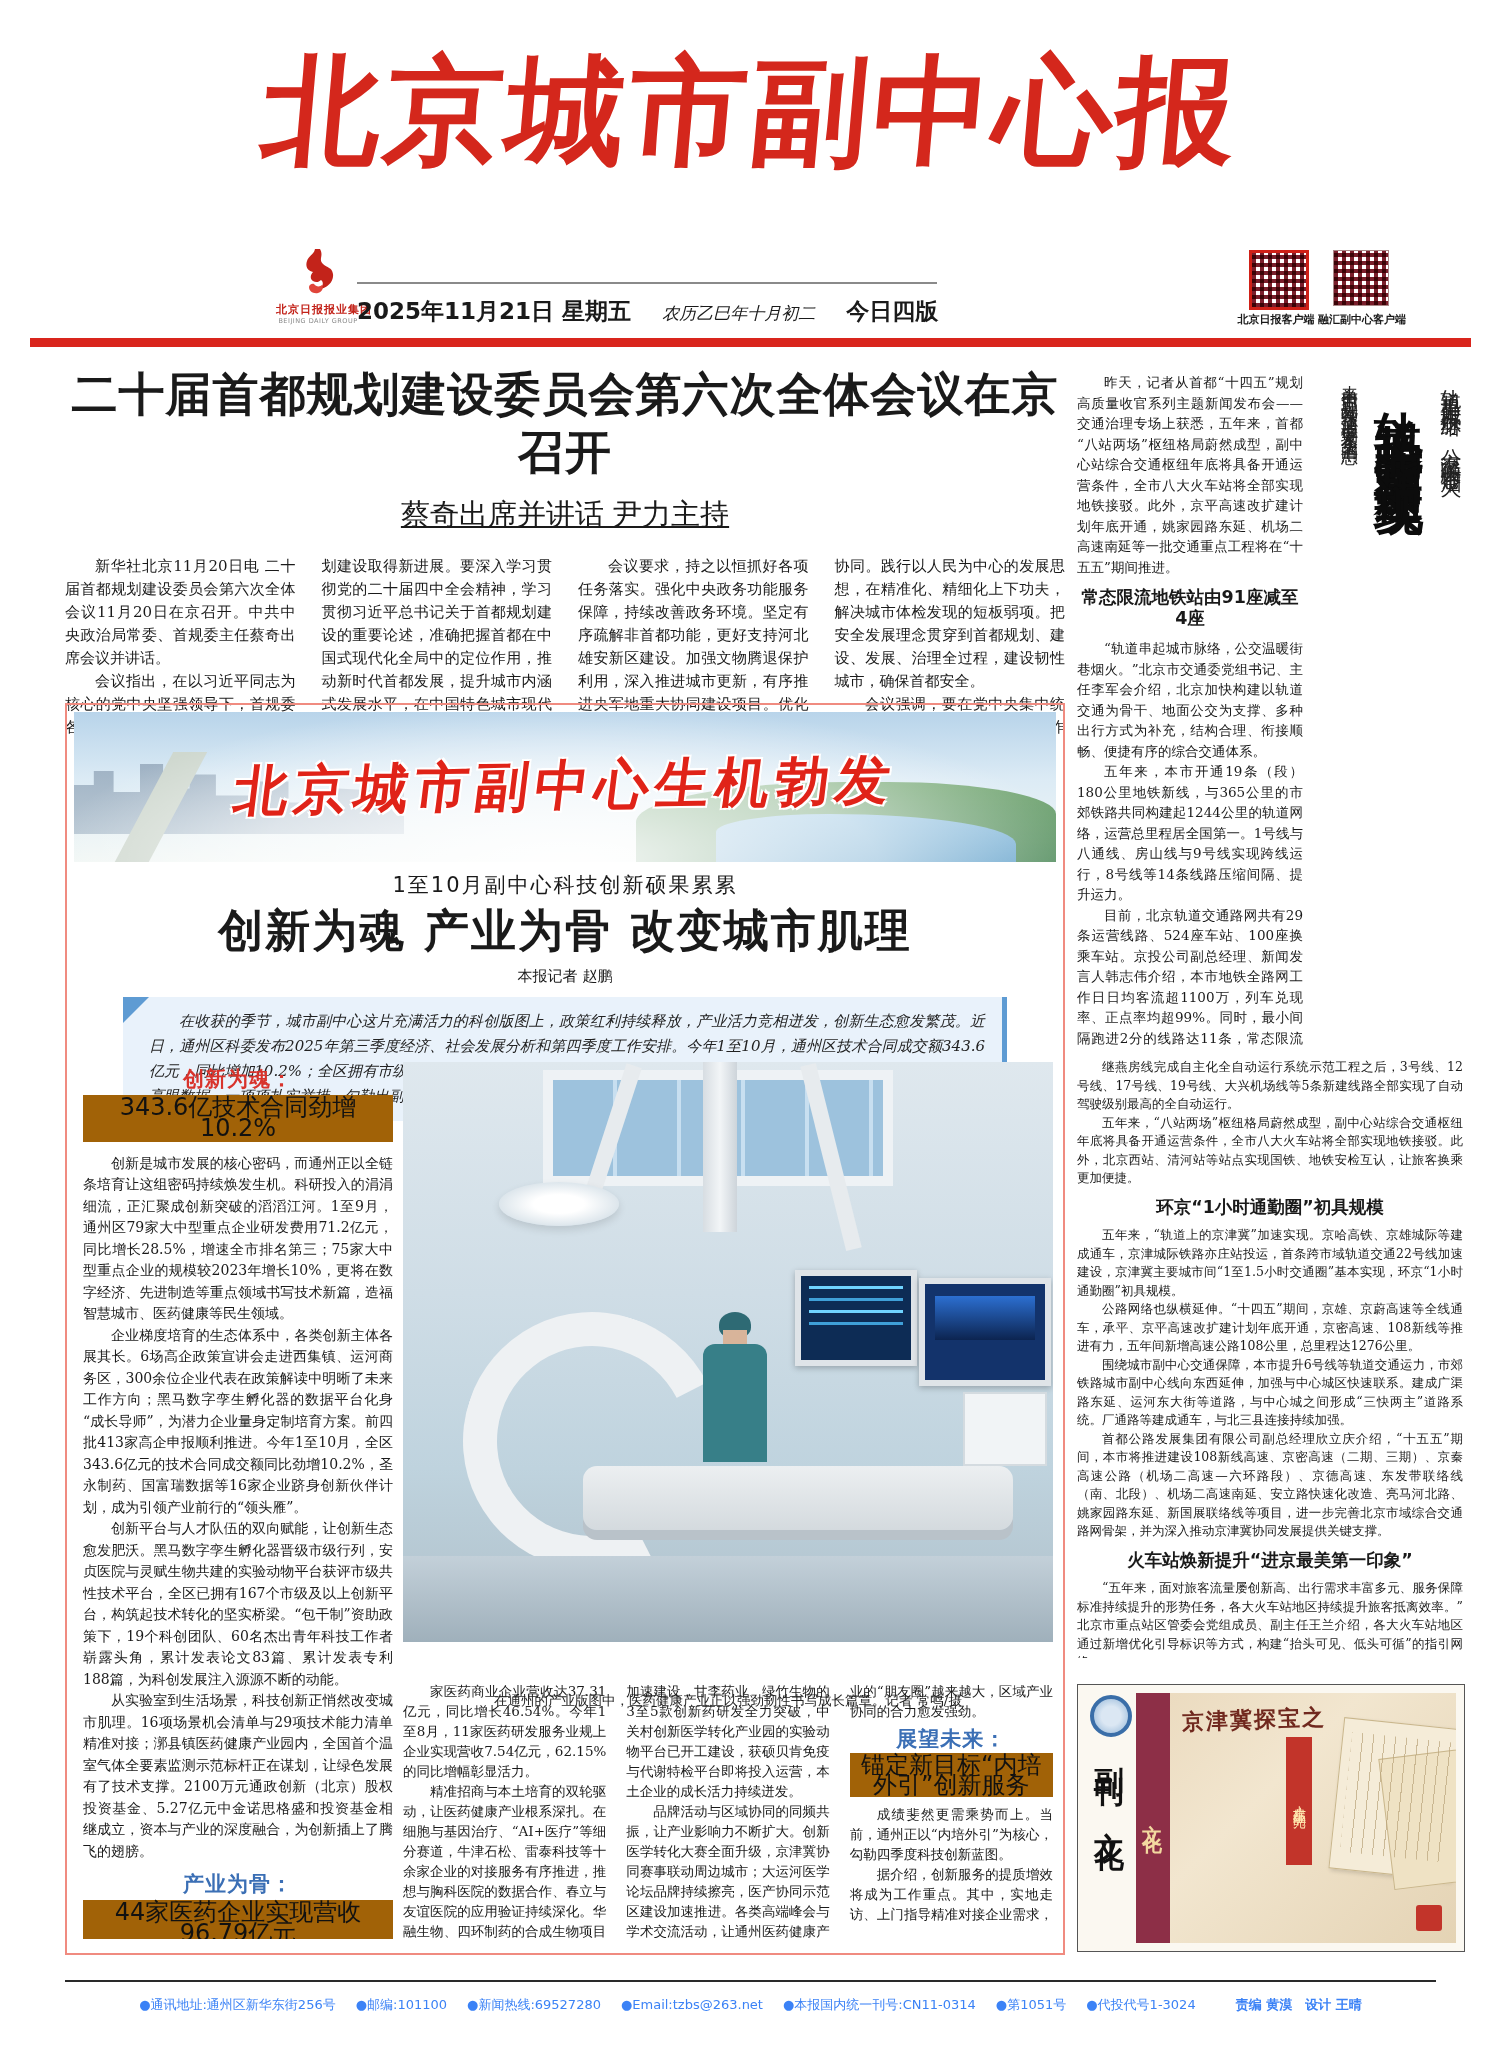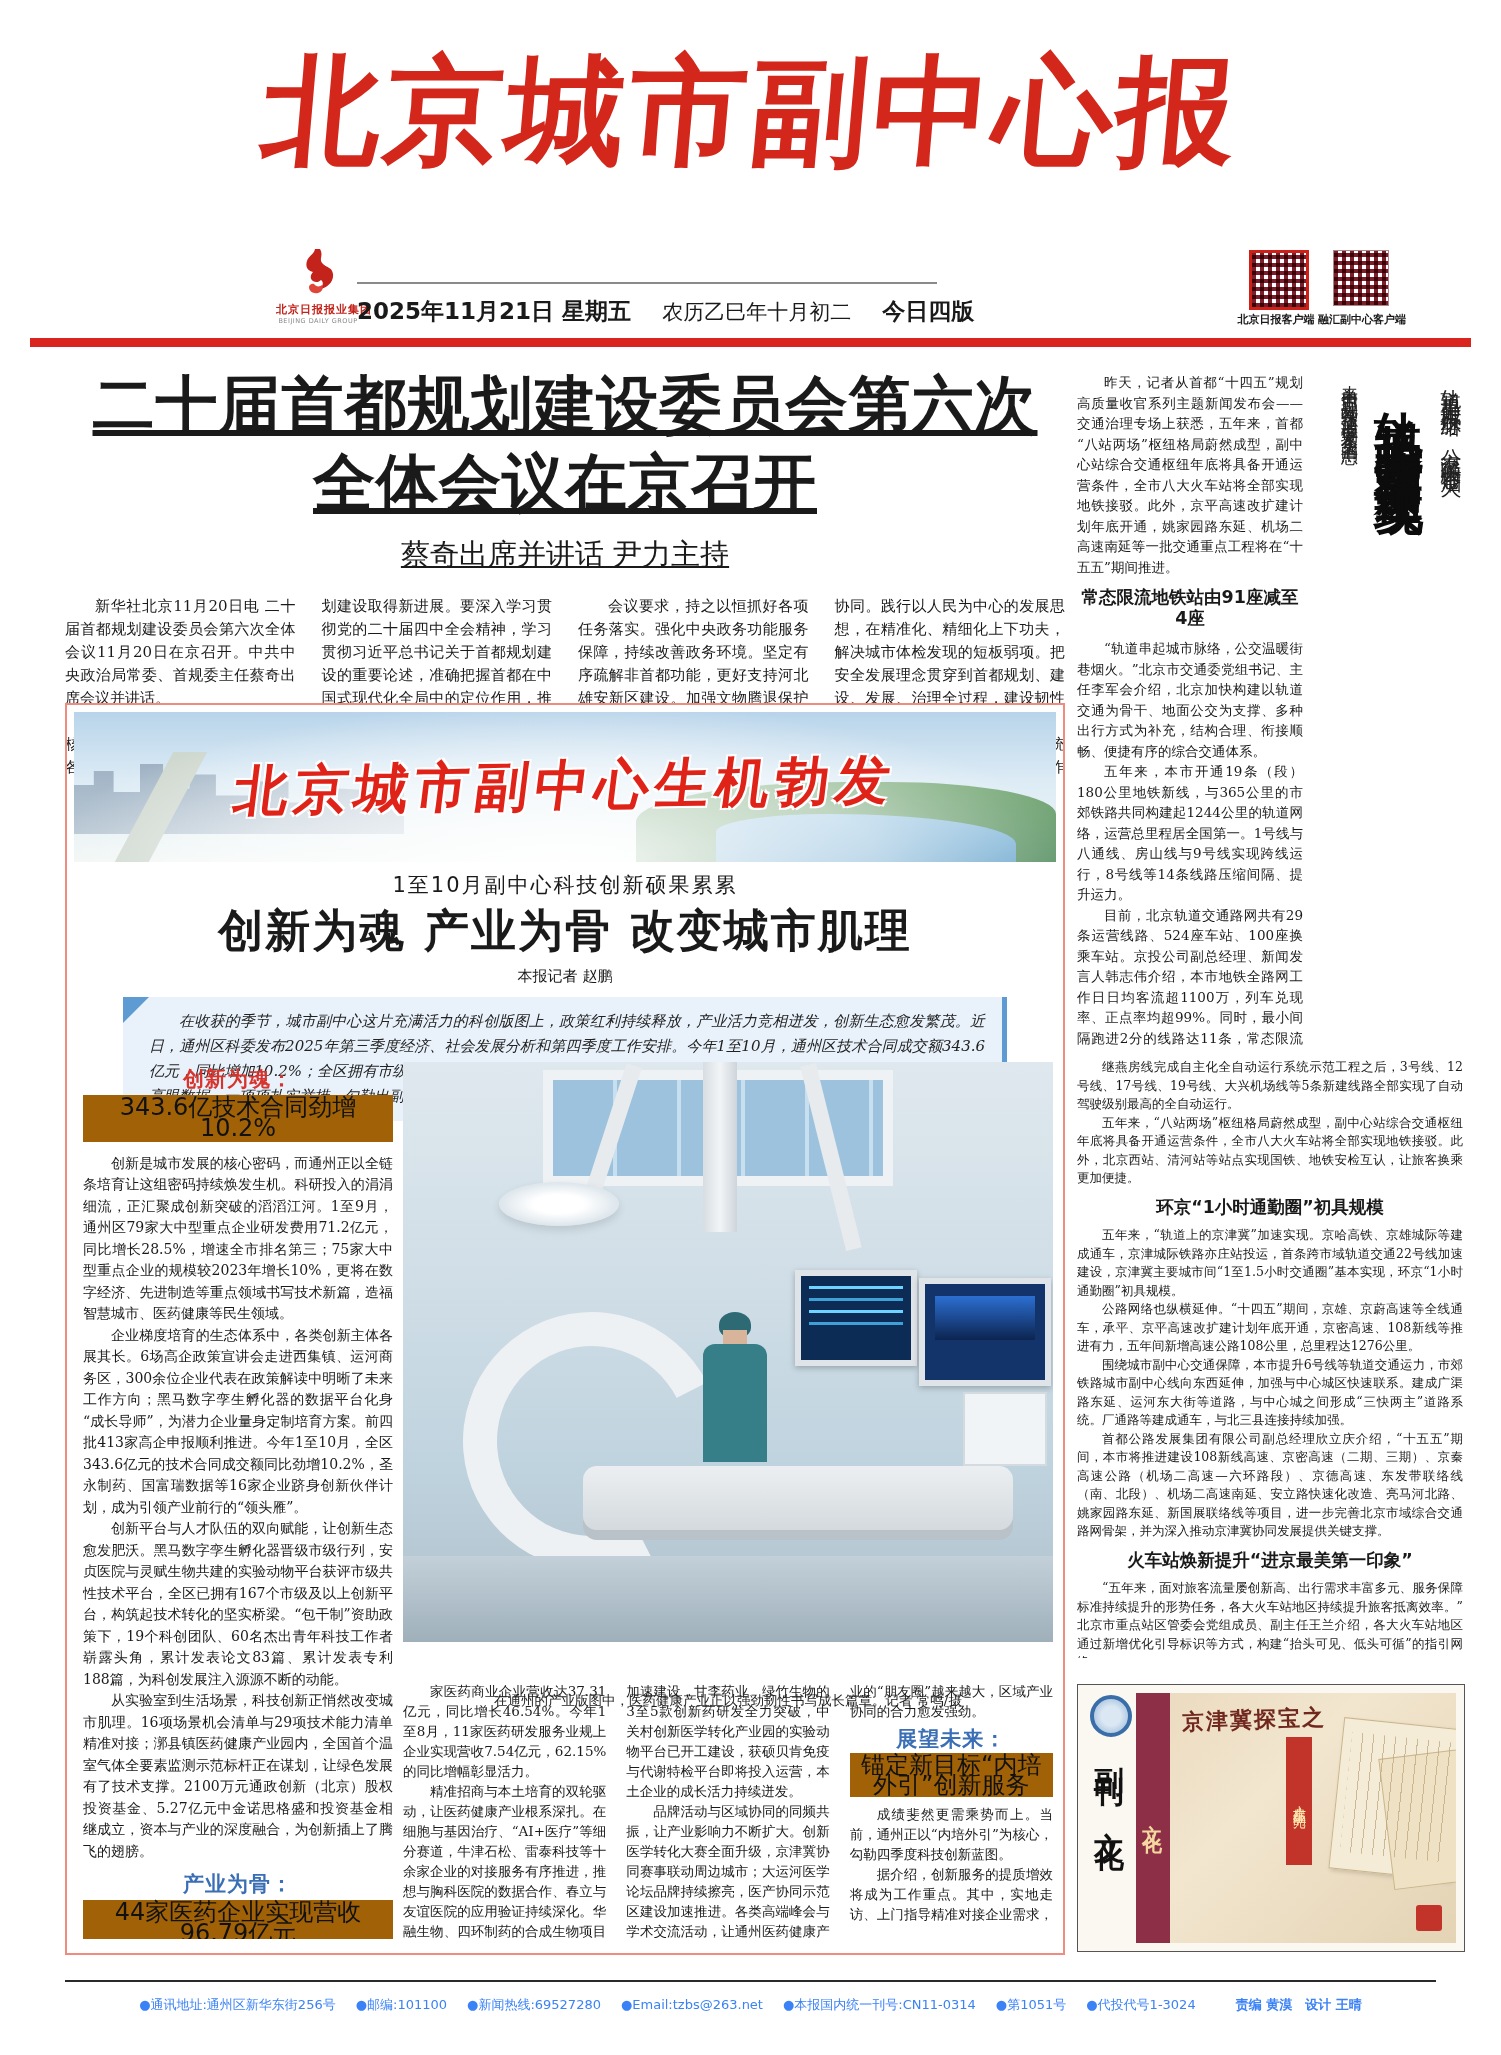--- a/index.html
+++ b/index.html
@@ -13,39 +13,39 @@
   #masthead .title{font-size:118px;font-weight:bold;color:#d4271c;letter-spacing:4px;
       transform:skewX(-5deg);display:inline-block;line-height:1.2;}
 
   
   #logo{position:absolute;left:276px;top:248px;width:84px;text-align:center;}
   #logo .cn{font-size:11px;font-weight:bold;color:#c3231a;letter-spacing:1px;white-space:nowrap;}
   #logo .en{font-size:6.5px;color:#888;letter-spacing:.5px;white-space:nowrap;}
   #date-rule{position:absolute;left:357px;top:282px;width:580px;height:2px;background:#8a8a8a;}
   #date-line{position:absolute;left:357px;top:296px;width:600px;white-space:nowrap;}
   #date-line .d1{font-size:23px;font-weight:bold;font-family:"DejaVu Sans",sans-serif;}
-  #date-line .d2{font-size:21px;margin-left:26px;}
+  #date-line .d2{font-size:17px;font-style:italic;margin-left:26px;}
   #date-line .d3{font-size:23px;font-weight:bold;font-family:"DejaVu Sans",sans-serif;margin-left:26px;}
   .qr{position:absolute;top:250px;width:54px;height:54px;
       background:repeating-linear-gradient(0deg,#7a1e2b 0 4px,#fff 4px 8px),
                  repeating-linear-gradient(90deg,#7a1e2b 0 4px,#fff 4px 8px);
       background-blend-mode:multiply;}
   #qr1{left:1249px;border:3px solid #cf2017;}
   #qr2{left:1333px;border:1px solid #a88;}
   .qr-label{position:absolute;top:312px;font-size:11px;font-weight:bold;
       font-family:"DejaVu Sans",sans-serif;text-align:center;white-space:nowrap;}
   #qr1-label{left:1228px;width:96px;}
   #qr2-label{left:1318px;width:86px;}
 
   #red-rule{position:absolute;left:30px;top:338px;width:1441px;height:9px;background:#d9251d;}
 
   
   #lead{position:absolute;left:65px;top:366px;width:1000px;}
-  #lead .headline{font-size:62px;font-weight:bold;text-align:center;letter-spacing:1px;
-      font-family:"DejaVu Sans",sans-serif;line-height:1.25;text-decoration:underline;}
+  #lead .headline{font-size:46px;font-weight:bold;text-align:center;letter-spacing:1px;
+      font-family:"DejaVu Sans",sans-serif;line-height:1.25;}
   #lead .subhead{font-size:29px;text-align:center;margin-top:14px;font-family:"DejaVu Sans",sans-serif;text-decoration:underline;}
   #lead .cols{margin-top:20px;height:196px;overflow:hidden;column-count:4;column-gap:26px;
       font-size:15px;line-height:23px;text-align:justify;}
   #lead .cols p{margin:0;text-indent:2em;}
 
   
   #feature{position:absolute;left:65px;top:703px;width:996px;height:1248px;border:2px solid #f08b80;}
   #banner{position:absolute;left:7px;top:7px;right:7px;height:150px;overflow:hidden;
       background:linear-gradient(180deg,#b8d4ea 0%,#dcebf5 45%,#f2f7f5 100%);}
   .city{position:absolute;bottom:28px;left:0;width:330px;height:70px;

